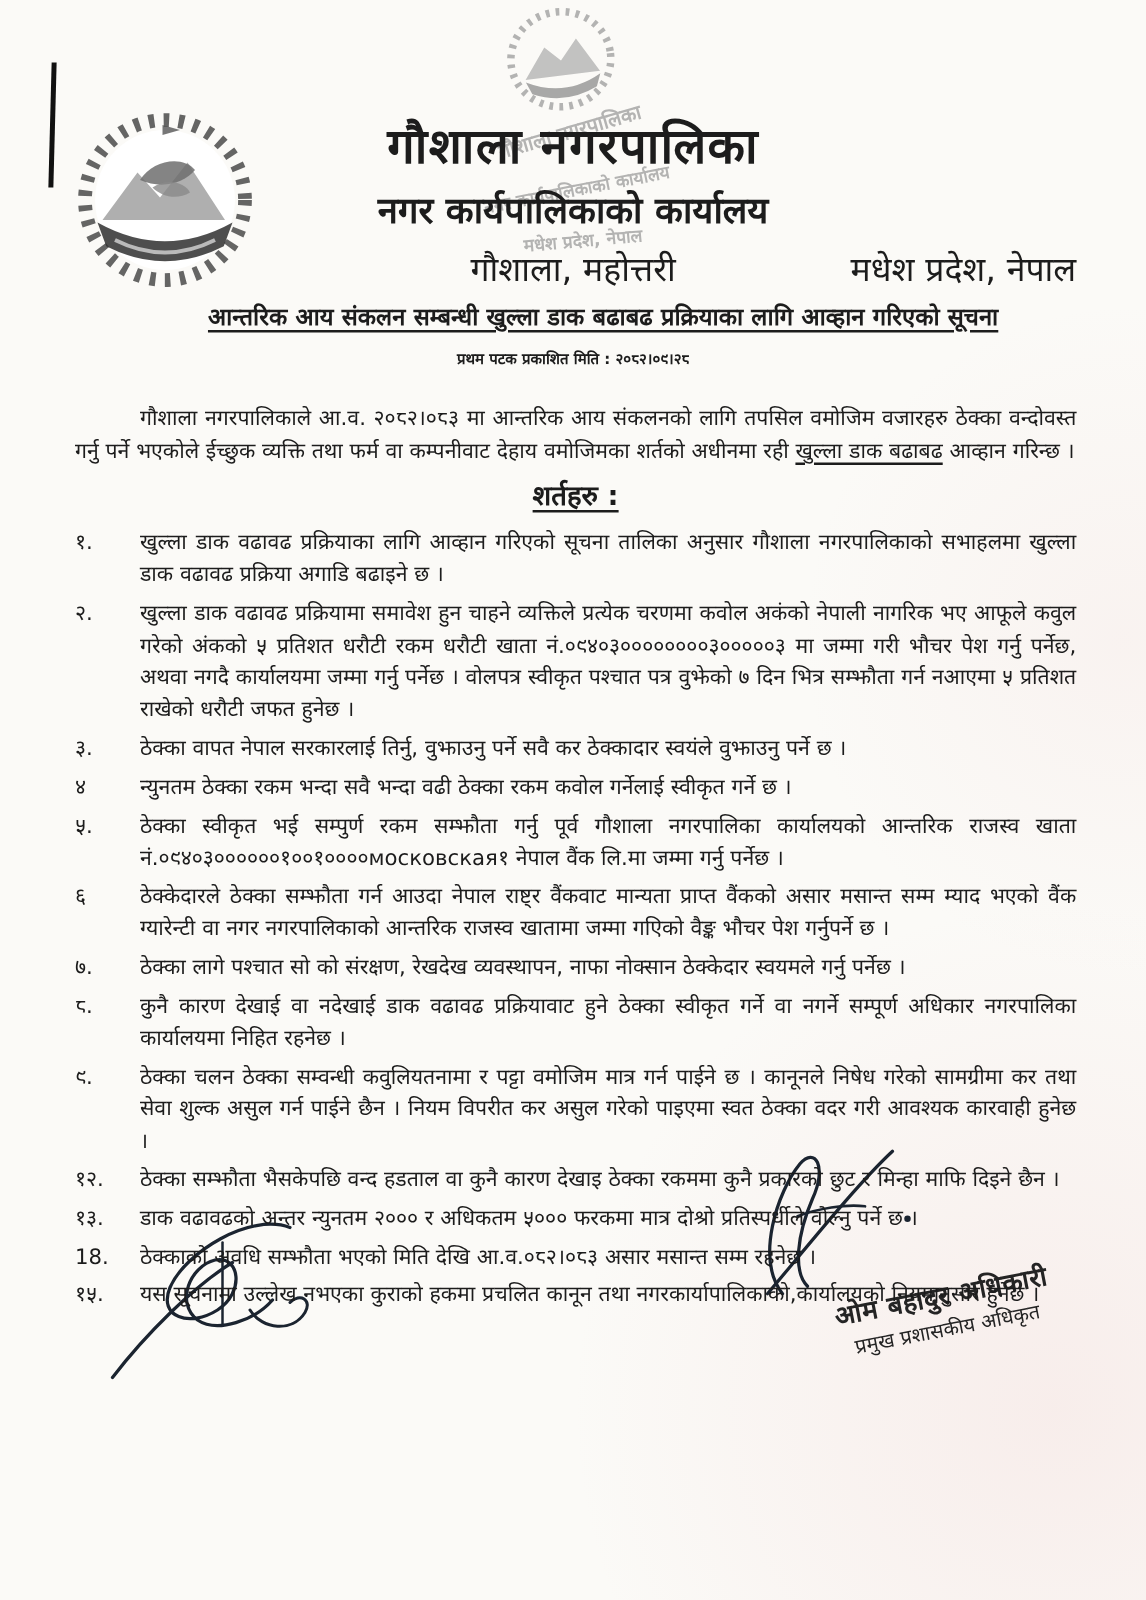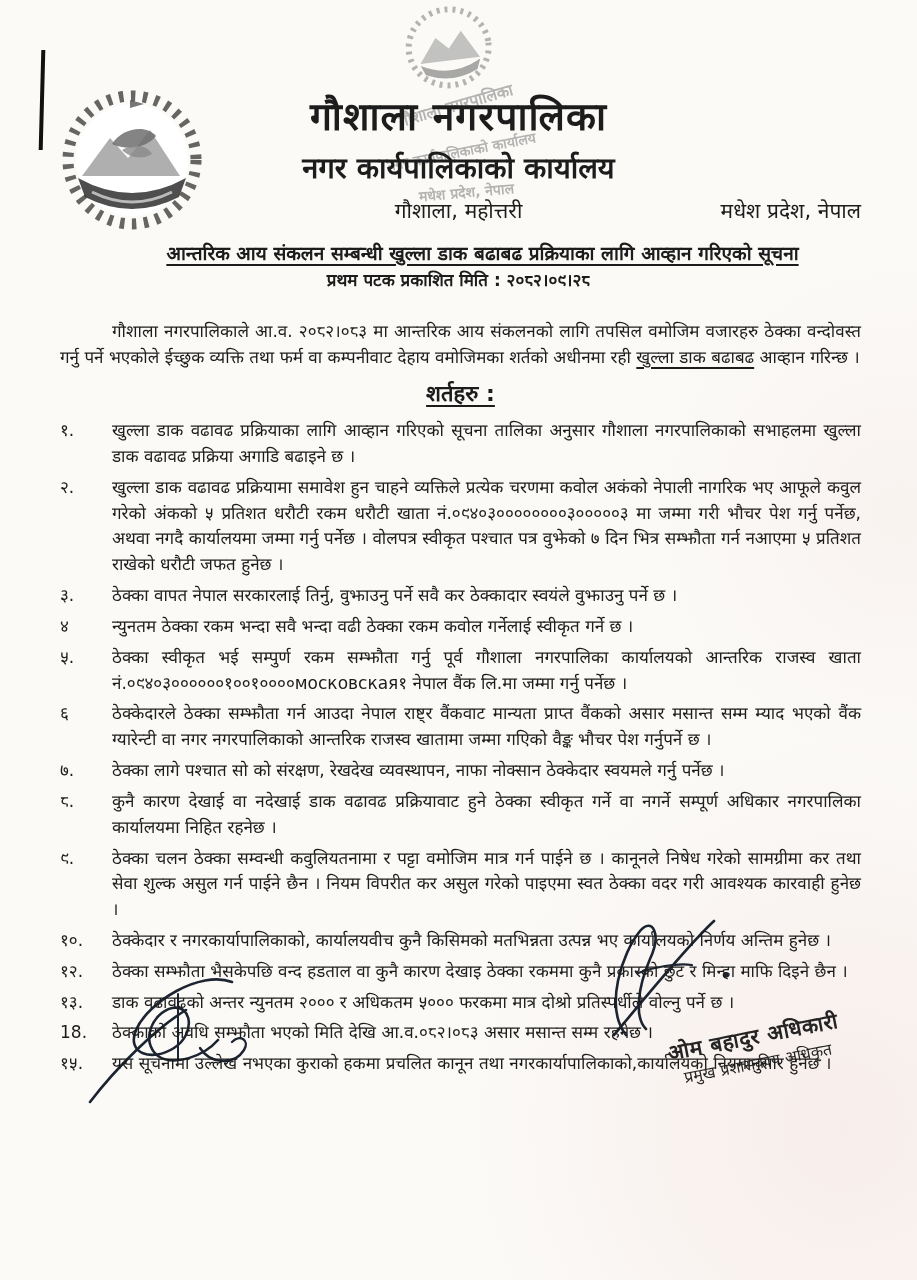--- a/index.html
+++ b/index.html
@@ -21,29 +21,29 @@
     color:#8e8e8e;opacity:.65;transform:rotate(-7deg);z-index:0;
     text-align:center;font-weight:bold;pointer-events:none;
   }
   .stamp .blob{margin:0 auto;width:120px;height:86px;}
   .stamp .s1{font-size:16px;transform:rotate(-9deg);}
   .stamp .s2{font-size:14px;transform:rotate(-4deg);margin-top:26px;}
   .stamp .s3{font-size:14px;transform:rotate(2deg);margin-top:22px;}
   .header{position:relative;z-index:1;padding-top:88px;text-align:center;}
   .title{font-size:39px;font-weight:bold;letter-spacing:1px;}
   .subtitle{font-size:29px;font-weight:bold;margin-top:6px;}
-  .locrow{position:relative;margin-top:10px;height:30px;font-size:21px;}
+  .locrow{position:relative;margin-top:10px;height:30px;font-size:27px;}
   .loc-center{position:absolute;left:0;right:0;text-align:center;}
   .loc-right{position:absolute;right:56px;}
   
   .notice-heading{
     margin-top:14px;text-align:center;font-size:19px;font-weight:bold;
     text-decoration:underline;text-underline-offset:4px;text-decoration-thickness:1.5px;padding-left:48px;
   }
-  .pub-date{margin-top:2px;text-align:center;font-size:17px;font-weight:bold;}
+  .pub-date{margin-top:12px;text-align:center;font-size:12px;font-weight:bold;}
   
   .content{position:relative;z-index:1;margin:28px 56px 0 60px;font-size:17px;line-height:1.52;}
   .intro{text-align:justify;text-indent:52px;margin:8px 0 6px 0;}
   .u{ text-decoration:underline;text-underline-offset:4px;text-decoration-thickness:1.5px;}
   .terms-heading{
     text-align:center;font-size:22px;font-weight:bold;margin:6px 0 8px 0;
     text-decoration:underline;text-underline-offset:4px;text-decoration-thickness:1.5px;
   }
   .term{display:flex;margin-bottom:5px;}
   .term .num{flex:0 0 52px;}
@@ -134,24 +134,20 @@
       </div>
     <div class="term">
         <span class="num">८.</span>
         <span class="txt">कुनै कारण देखाई वा नदेखाई डाक वढावढ प्रक्रियावाट हुने ठेक्का स्वीकृत गर्ने वा नगर्ने सम्पूर्ण अधिकार नगरपालिका कार्यालयमा निहित रहनेछ ।</span>
       </div>
     <div class="term">
         <span class="num">९.</span>
         <span class="txt">ठेक्का चलन ठेक्का सम्वन्धी कवुलियतनामा र पट्टा वमोजिम मात्र गर्न पाईने छ । कानूनले निषेध गरेको सामग्रीमा कर तथा सेवा शुल्क असुल गर्न पाईने छैन । नियम विपरीत कर असुल गरेको पाइएमा स्वत ठेक्का वदर गरी आवश्यक कारवाही हुनेछ ।</span>
       </div>
     <div class="term">
-        <span class="num">१०.</span>
-        <span class="txt">ठेक्केदार र नगरकार्यापालिकाको, कार्यालयवीच कुनै किसिमको मतभिन्नता उत्पन्न भए कार्यालयको निर्णय अन्तिम हुनेछ ।</span>
-      </div>
-    <div class="term">
         <span class="num">१२.</span>
         <span class="txt">ठेक्का सम्झौता भैसकेपछि वन्द हडताल वा कुनै कारण देखाइ ठेक्का रकममा कुनै प्रकारको छुट र मिन्हा माफि दिइने छैन ।</span>
       </div>
     <div class="term">
         <span class="num">१३.</span>
         <span class="txt">डाक वढावढको अन्तर न्युनतम २००० र अधिकतम ५००० फरकमा मात्र दोश्रो प्रतिस्पर्धीले वोल्नु पर्ने छ ।</span>
       </div>
     <div class="term">
         <span class="num">18.</span>
         <span class="txt">ठेक्काको अवधि सम्झौता भएको मिति देखि आ.व.०८२।०८३ असार मसान्त सम्म रहनेछ ।</span>

